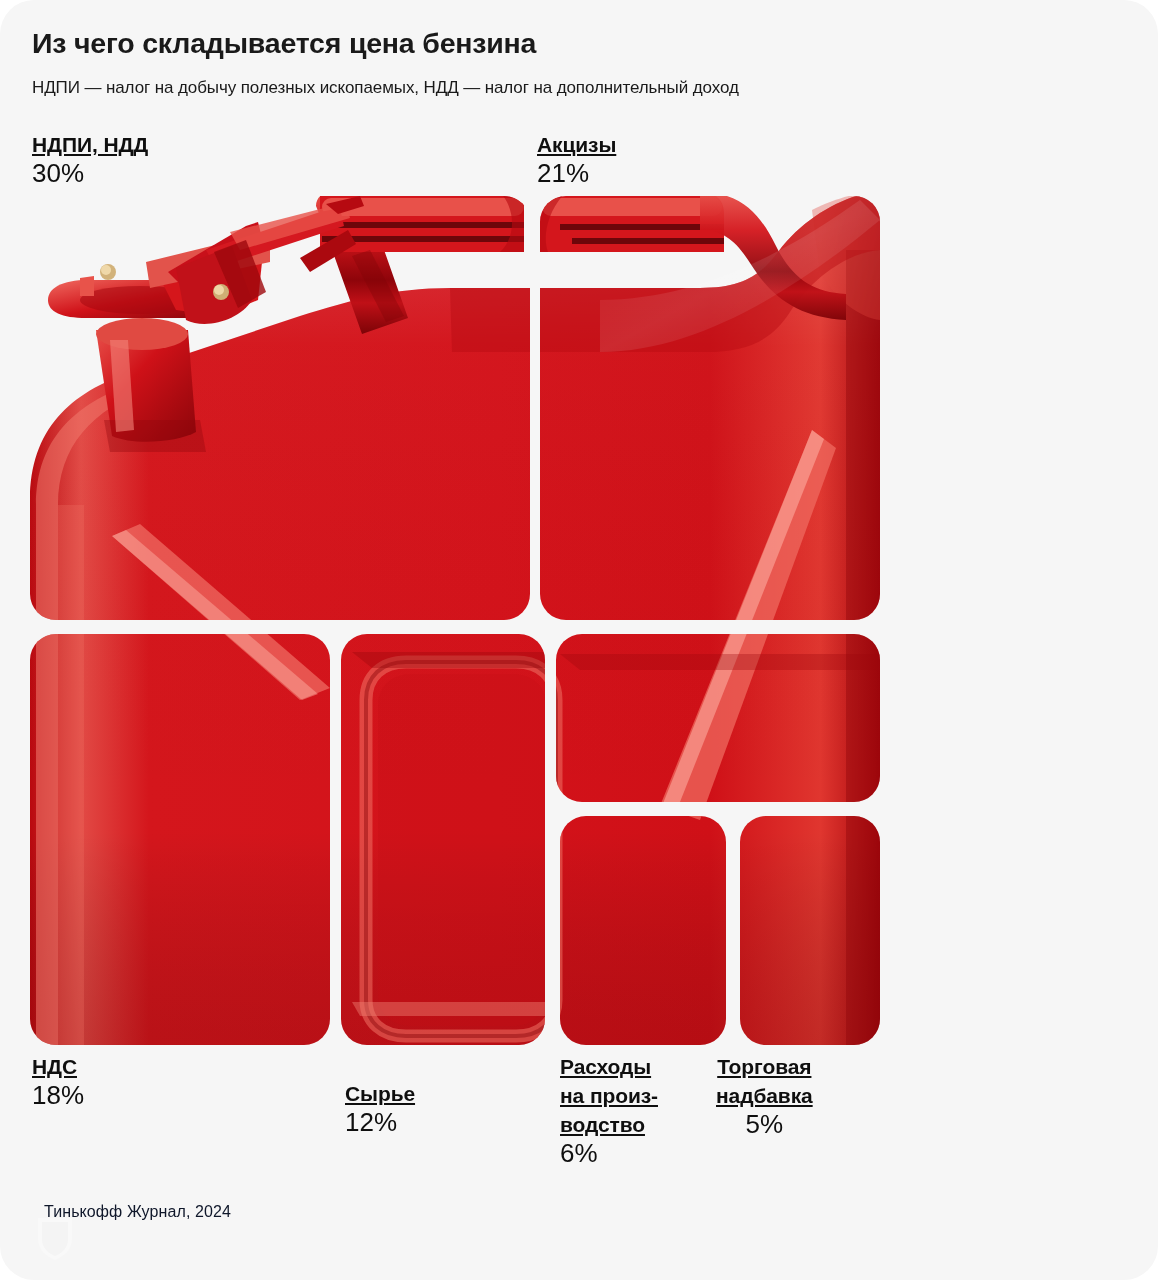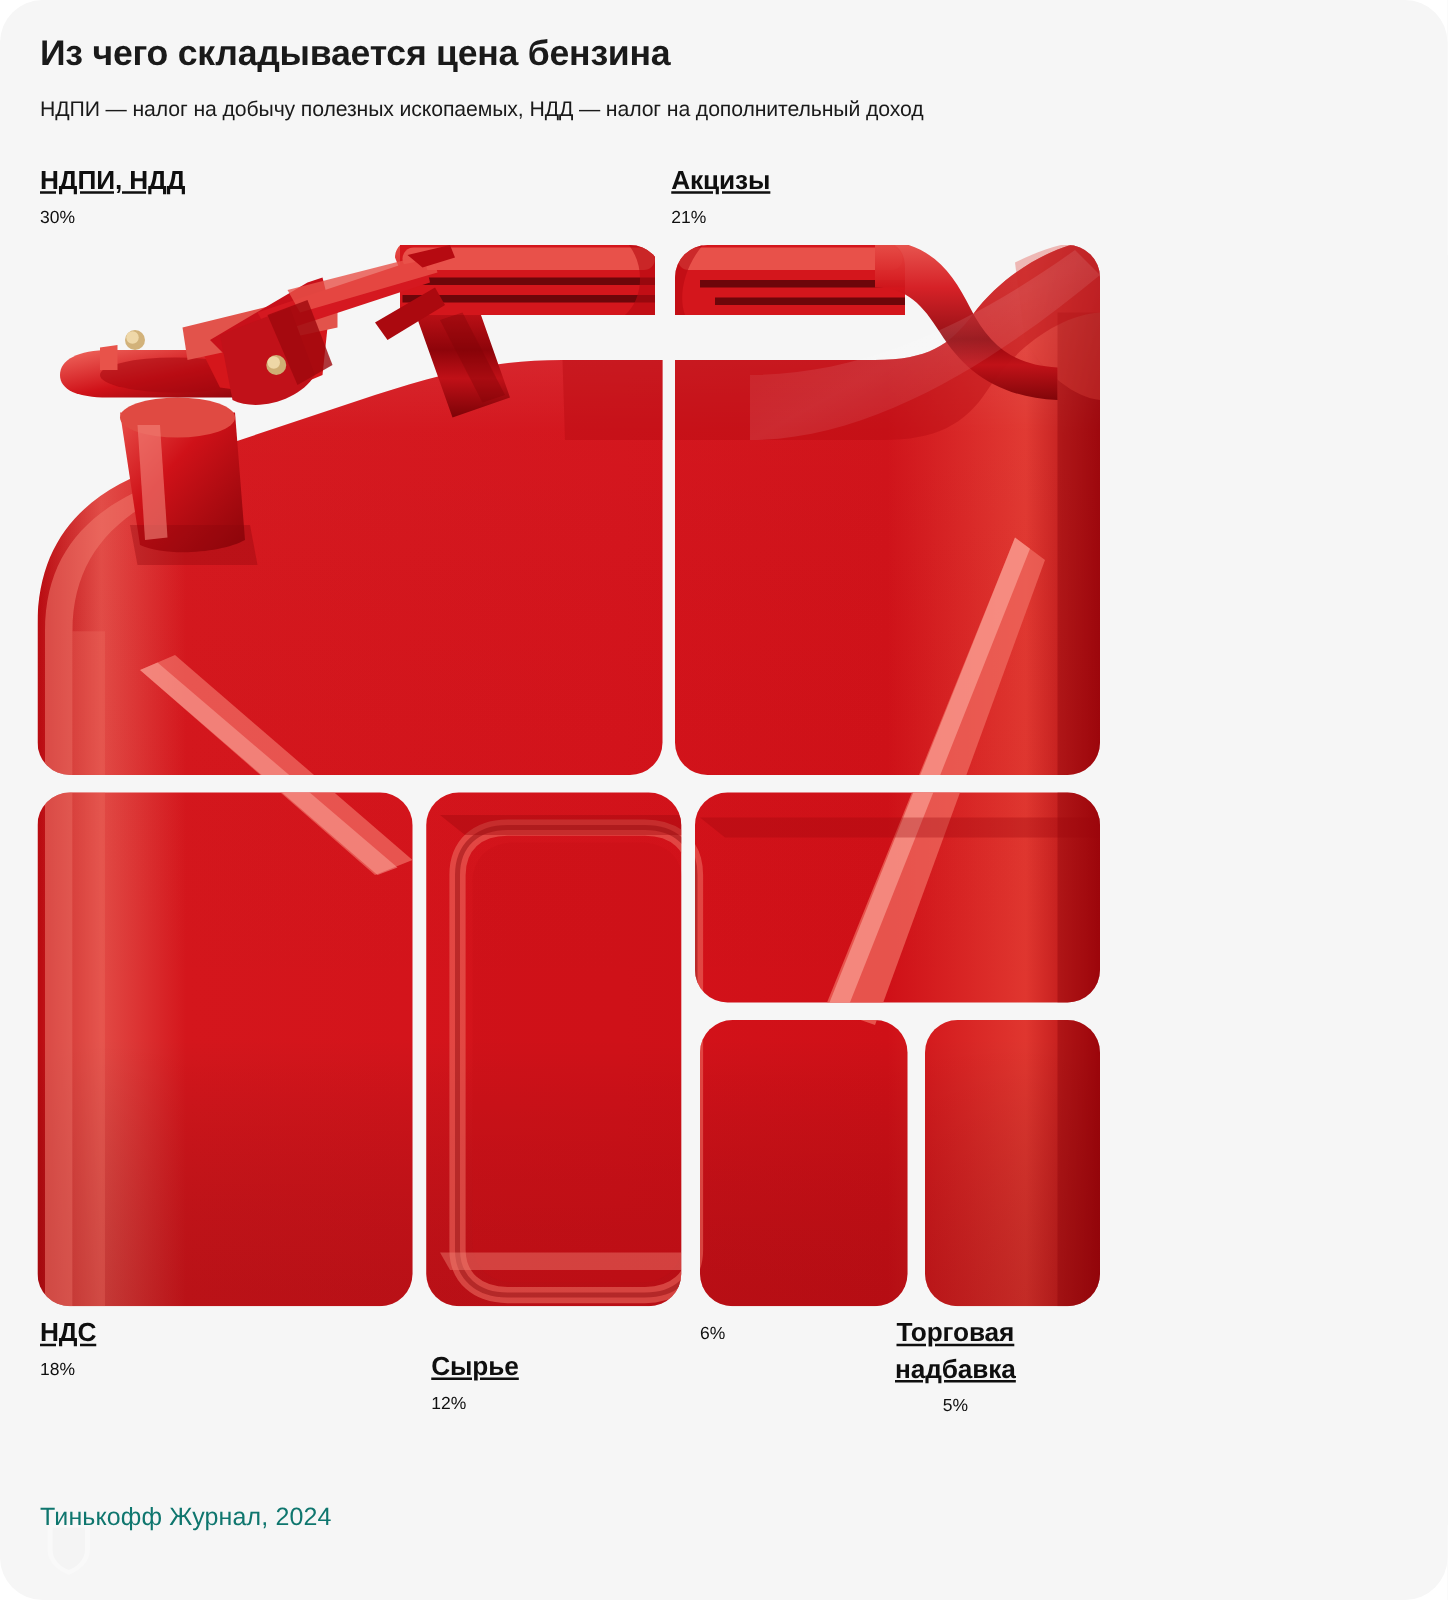--- a/index.html
+++ b/index.html
@@ -26,21 +26,21 @@
     font-size:17px;font-weight:normal;color:#1a1a1a;
     letter-spacing:-0.1px;white-space:nowrap;
   }
   
   .lbl{position:absolute;color:#0f0f0f;}
   .lbl .nm{
     font-size:21px;font-weight:bold;line-height:29px;
     letter-spacing:-0.1px;white-space:pre-line;text-decoration:underline;
   }
   .lbl .pc{
-    font-size:14px;font-weight:normal;line-height:29px;
+    font-size:26px;font-weight:normal;line-height:29px;
     letter-spacing:0px;
   }
   #lbl-ndpi{left:32px;top:130px;}
   #lbl-akc {left:537px;top:130px;}
   #lbl-retail{left:890px;top:635px;}
   #lbl-nds {left:32px;top:1052px;}
   #lbl-syr {left:345px;top:1079px;}
   #lbl-prod{left:560px;top:1052px;}
   #lbl-torg{left:716px;top:1052px;text-align:center;}
 
@@ -63,22 +63,22 @@
   #t-syr   .art{left:-341px;top:-634px;}
   #t-retail{left:556px;top:634px; width:324px; height:168px; border-radius:26px;}
   #t-retail .art{left:-556px;top:-634px;}
   #t-prod  {left:560px;top:816px; width:166px; height:229px; border-radius:26px;}
   #t-prod  .art{left:-560px;top:-816px;}
   #t-torg  {left:740px;top:816px; width:140px; height:229px; border-radius:26px;}
   #t-torg  .art{left:-740px;top:-816px;}
 
   
   .footer{
-    position:absolute;left:32px;top:1203px;
-    font-size:20px;color:#0f766e;letter-spacing:0.1px;
+    position:absolute;left:44px;top:1203px;
+    font-size:16px;color:#0f172a;letter-spacing:0.1px;
   }
   .wmark{
     position:absolute;left:36px;top:1216px;
     width:38px;height:46px;opacity:.30;
   }
 </style>
 </head>
 <body>
 
 <div class="card">
@@ -296,20 +296,23 @@
     <div class="nm">НДС</div>
     <div class="pc">18%</div>
   </div>
 
   <div class="lbl" id="lbl-syr">
     <div class="nm">Сырье</div>
     <div class="pc">12%</div>
   </div>
 
   <div class="lbl" id="lbl-prod">
+    <div class="nm">Расходы
+на произ-
+водство</div>
     <div class="pc">6%</div>
   </div>
 
   <div class="lbl" id="lbl-torg">
     <div class="nm">Торговая
 надбавка</div>
     <div class="pc">5%</div>
   </div>
 
   <svg class="wmark" viewBox="0 0 38 46">

